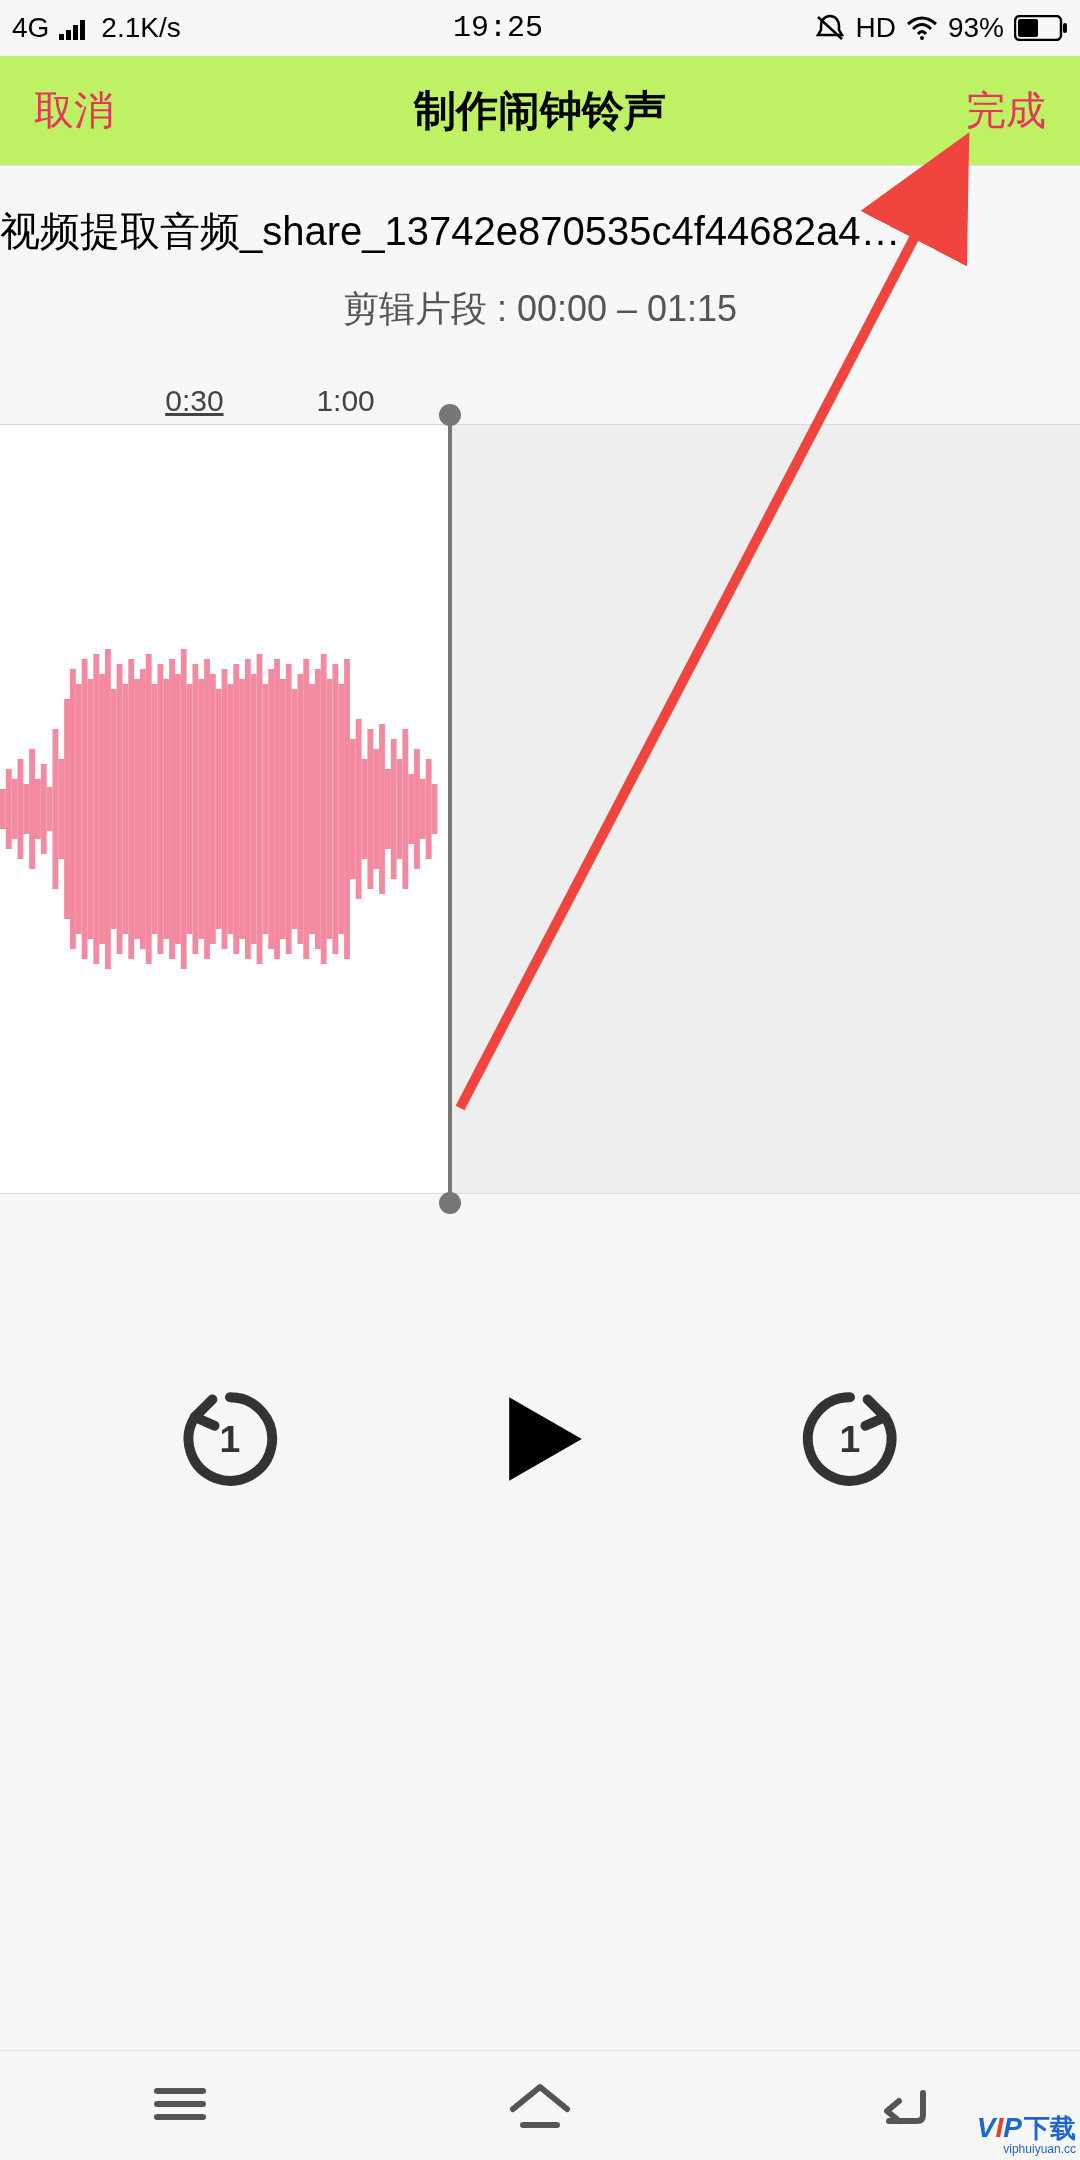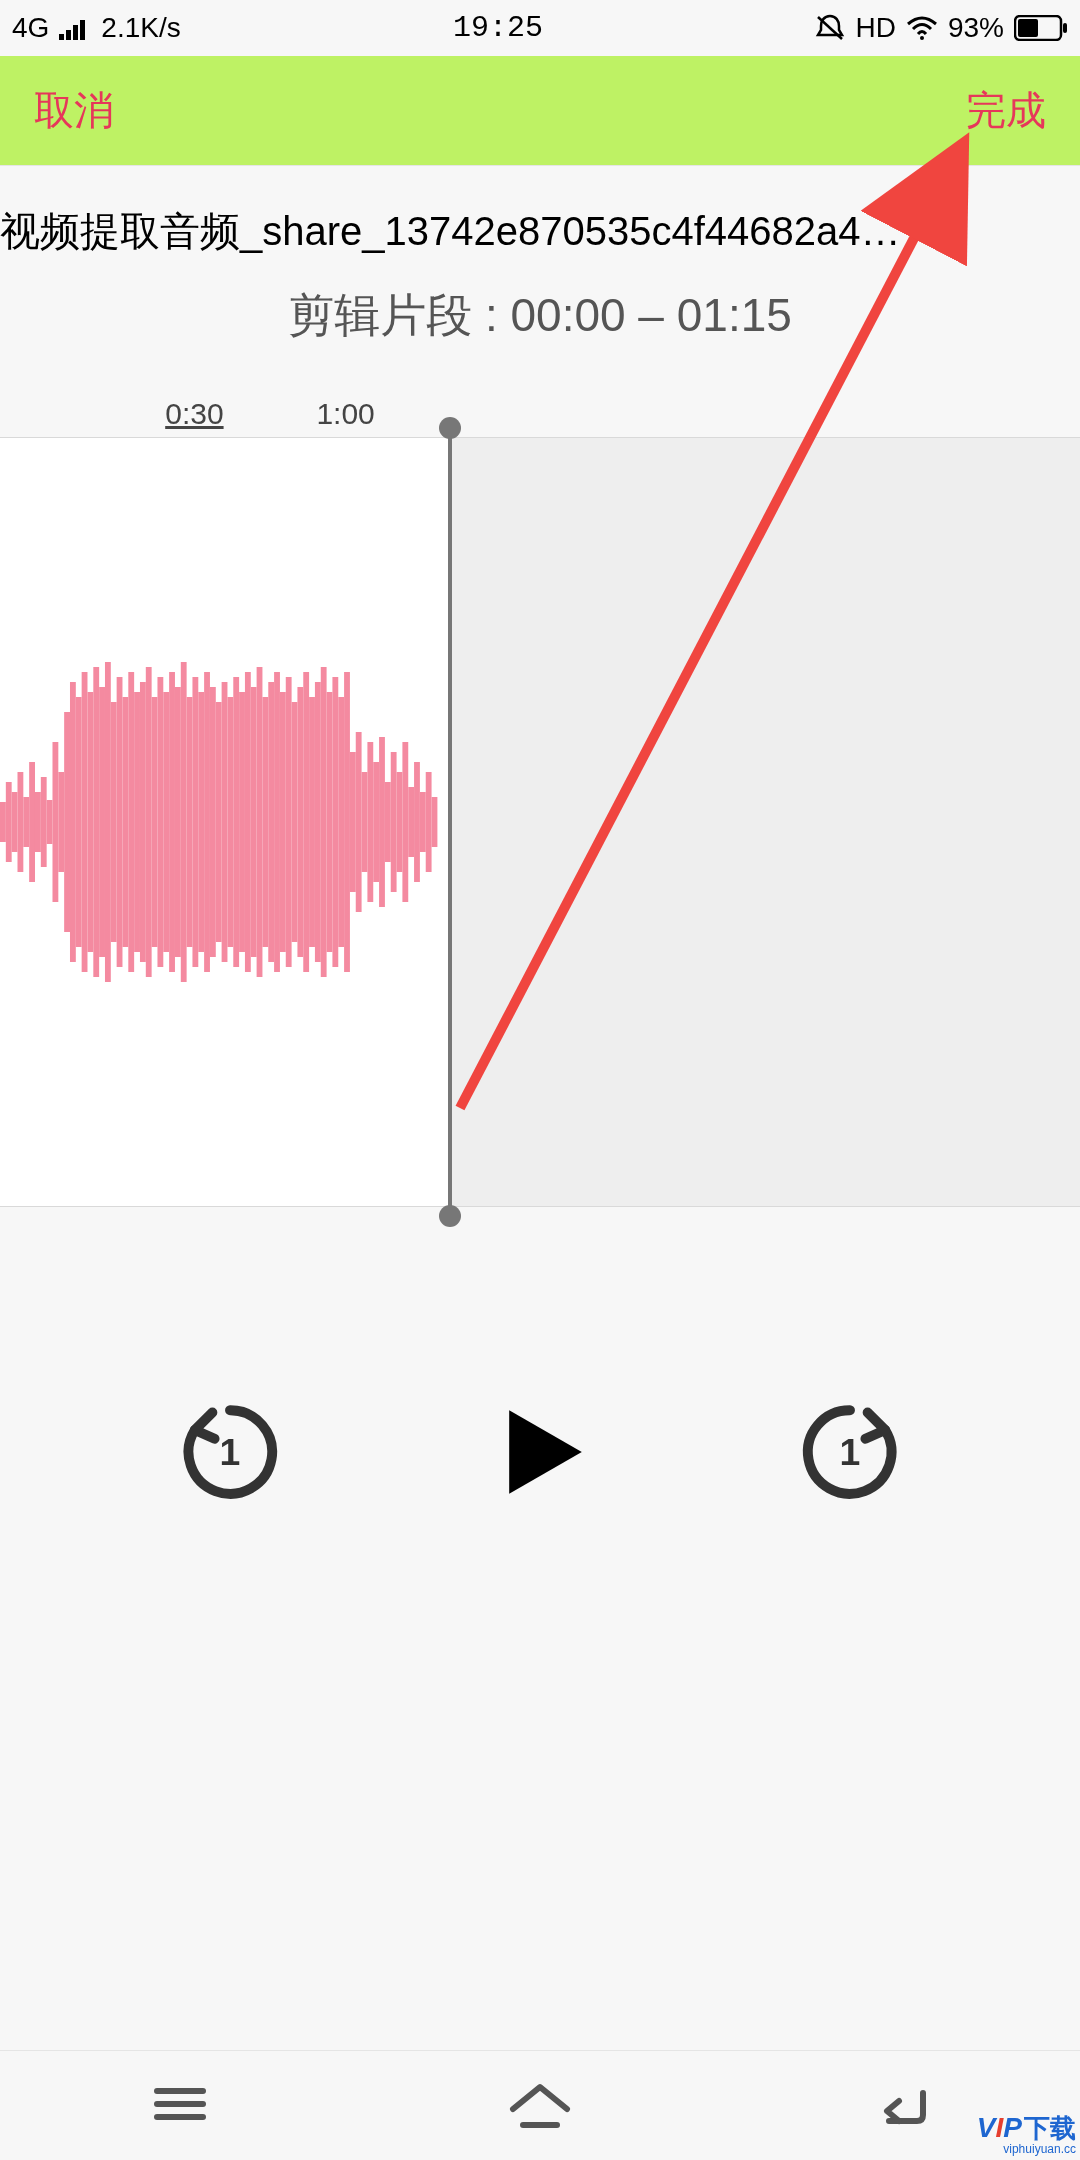--- a/index.html
+++ b/index.html
@@ -11,21 +11,21 @@
   .status-center { font-size: 30px; font-weight: 500; font-family: Liberation Mono, monospace; }
   .signal-icon svg, .wifi-icon svg, .mute-icon svg, .battery-icon svg { display: block; }
 
   
   .nav-bar { height: 110px; display: flex; align-items: center; justify-content: space-between; padding: 0 34px; background: #bef264; border-bottom: 1px solid #e5e5e5; }
   .nav-cancel, .nav-done { color: #e6375a; font-size: 40px; font-weight: 400; }
   .nav-title { color: #000; font-size: 42px; font-weight: 700; }
 
   
   .file-name { padding: 38px 0 20px; font-size: 40px; color: #000; white-space: nowrap; overflow: hidden; }
-  .clip-info { text-align: center; font-size: 46px; color: #555; padding: 6px 0 40px; }
+  .clip-info { text-align: center; font-size: 36px; color: #555; padding: 6px 0 40px; }
 
   
   .time-labels { position: relative; height: 50px; font-size: 30px; color: #444; }
   .time-labels span { position: absolute; top: 10px; transform: translateX(-50%); }
 
   
   .wave-area { position: relative; background: #fff; height: 770px; border-top: 1px solid #d9d9d9; border-bottom: 1px solid #d9d9d9; }
   .selection-mask { position: absolute; top: 0; bottom: 0; background: #eeeeee; right: 0; }
   .waveform { position: absolute; top: 0; bottom: 0; left: 0; width: 45%; display: flex; align-items: center; justify-content: flex-start; overflow: hidden; }
   .waveform svg { height: 360px; width: 100%; }
@@ -93,20 +93,21 @@
           <rect x="1" y="1" width="46" height="24" rx="5" fill="none" stroke="#000" stroke-width="2.5"></rect>
           <rect x="4" y="4" width="20" height="18" rx="2" fill="#000"></rect>
           <rect x="49" y="8" width="4" height="10" rx="2" fill="#000"></rect>
         </svg>
     </span>
   </div>
 </div>
 
 <div class="nav-bar">
   <span class="nav-cancel">取消</span>
+  <span class="nav-title">制作闹钟铃声</span>
   <span class="nav-done">完成</span>
 </div>
 
 <div class="file-name">视频提取音频_share_13742e870535c4f44682a4…</div>
 <div class="clip-info">剪辑片段 : 00:00 – 01:15</div>
 
 <div class="time-labels">
   <span id="tick0" style="left: 18%; text-decoration: underline;">0:30</span>
   <span id="tick1" style="left: 32%;">1:00</span>
 </div>

